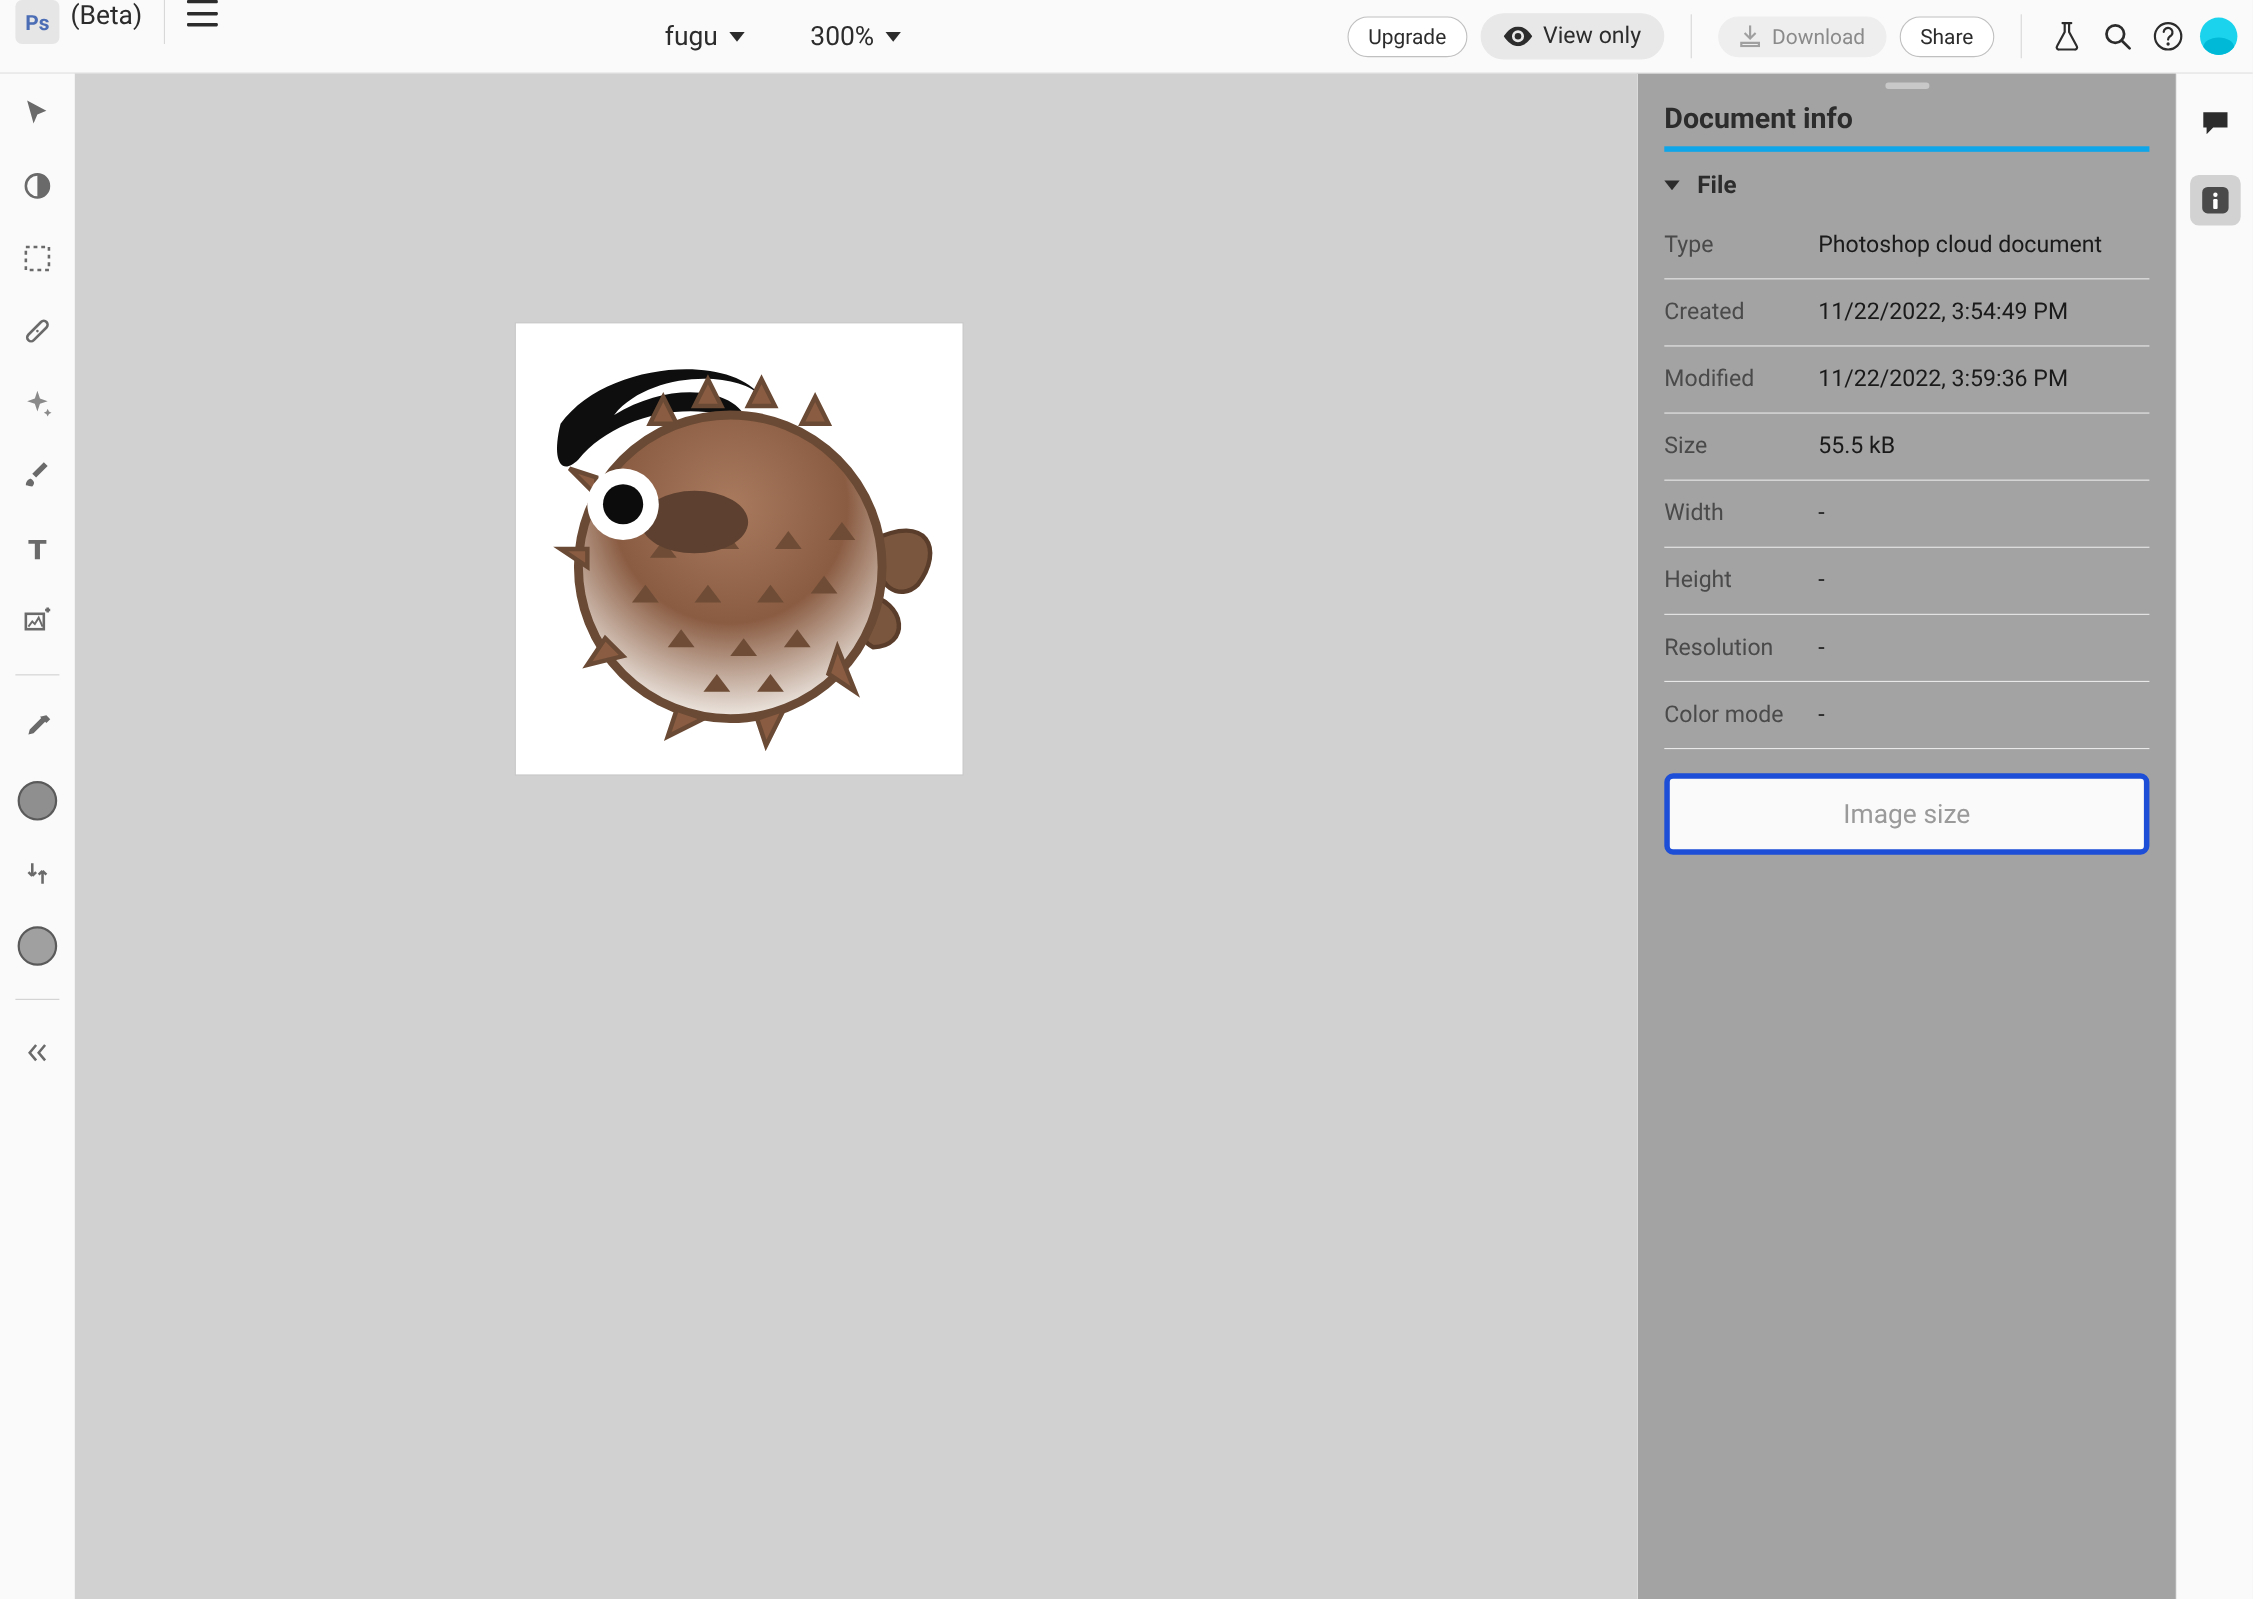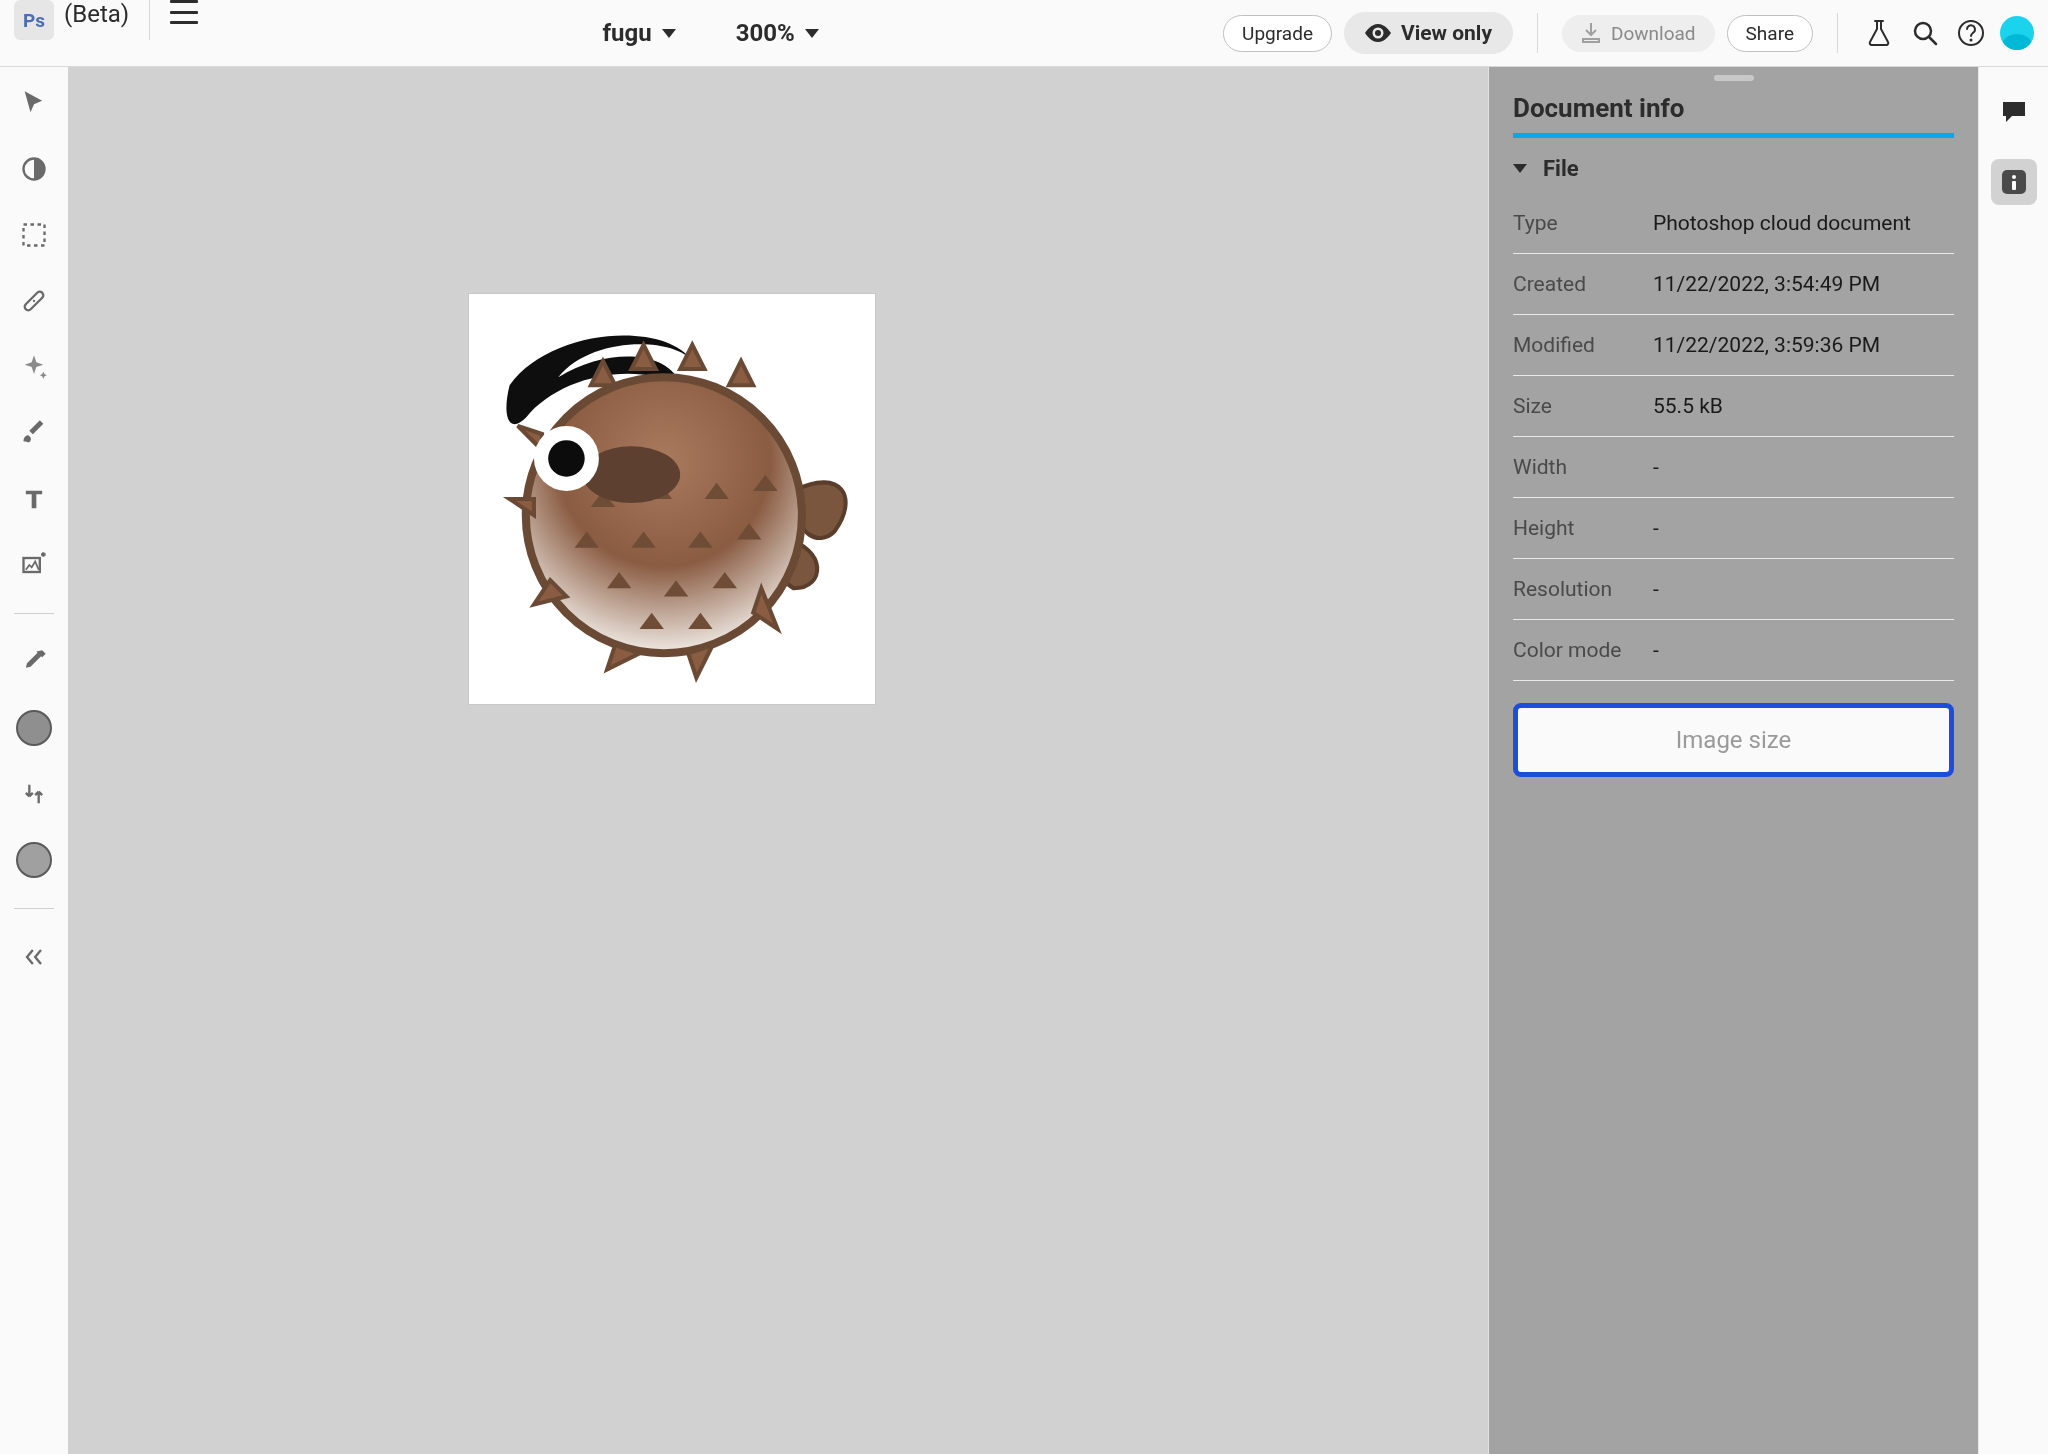--- a/index.html
+++ b/index.html
@@ -7,26 +7,26 @@
 
 .app { display: flex; flex-direction: column; height: 100vh; width: 100vw; }
 
 
 .topbar { display: flex; height: 67px; background: #fafafa; border-bottom: 1px solid #d8d8d8; padding: 0 14px; gap: 8px; }
 .ps-logo { width: 40px; height: 40px; background: #e6e6e6; border-radius: 6px; display: flex; align-items: center; justify-content: center; font-weight: 700; font-size: 19px; color: #4b6db5; }
 .beta { font-size: 24px; color: #2c2c2c; margin-left: 2px; }
 .vdiv { width: 1px; height: 40px; background: #d8d8d8; margin: 0 12px; }
 .hamburger { width: 28px; height: 24px; display: flex; flex-direction: column; justify-content: space-between; cursor: pointer; }
 .hamburger span { height: 3px; background: #2c2c2c; border-radius: 1px; }
-.topbar-center { flex: 1; display: flex; align-items: center; justify-content: center; gap: 60px; font-weight: bold; }
+.topbar-center { flex: 1; display: flex; align-items: center; justify-content: center; gap: 60px; }
 .doc-name-wrap, .zoom-wrap { display: flex; align-items: center; gap: 10px; font-size: 24px; color: #2c2c2c; cursor: pointer; }
 .chev { width: 0; height: 0; border-left: 7px solid transparent; border-right: 7px solid transparent; border-top: 9px solid #2c2c2c; }
 .topbar-right { display: flex; align-items: center; gap: 12px; }
 .pill { border-radius: 26px; border: 1.5px solid #c0c0c0; background: #fff; padding: 6px 18px; font-size: 19px; cursor: pointer; display: flex; align-items: center; gap: 10px; }
-.pill.viewonly { background: #e8e8e8; border-color: #e8e8e8; font-weight: 700; font-size: 21px; padding: 8px 20px; }
+.pill.viewonly { background: #e8e8e8; border-color: #e8e8e8; font-weight: 400; font-size: 21px; padding: 8px 20px; }
 .pill.download { background: #eeeeee; border-color: #eeeeee; color: #8a8a8a; cursor: default; }
 .icon-btn { width: 34px; height: 34px; display: flex; align-items: center; justify-content: center; cursor: pointer; }
 .avatar { width: 34px; height: 34px; border-radius: 50%; background: #1bd3ec; position: relative; overflow: hidden; }
 .avatar::after { content: ""; position: absolute; bottom: -2px; left: 3px; width: 28px; height: 18px; background: #00b9d6; border-radius: 50% 50% 0 0; }
 
 
 .body { flex: 1; display: flex; min-height: 0; }
 
 
 .left-toolbar { width: 68px; background: #fafafa; display: flex; flex-direction: column; align-items: center; padding-top: 18px; gap: 30px; }

